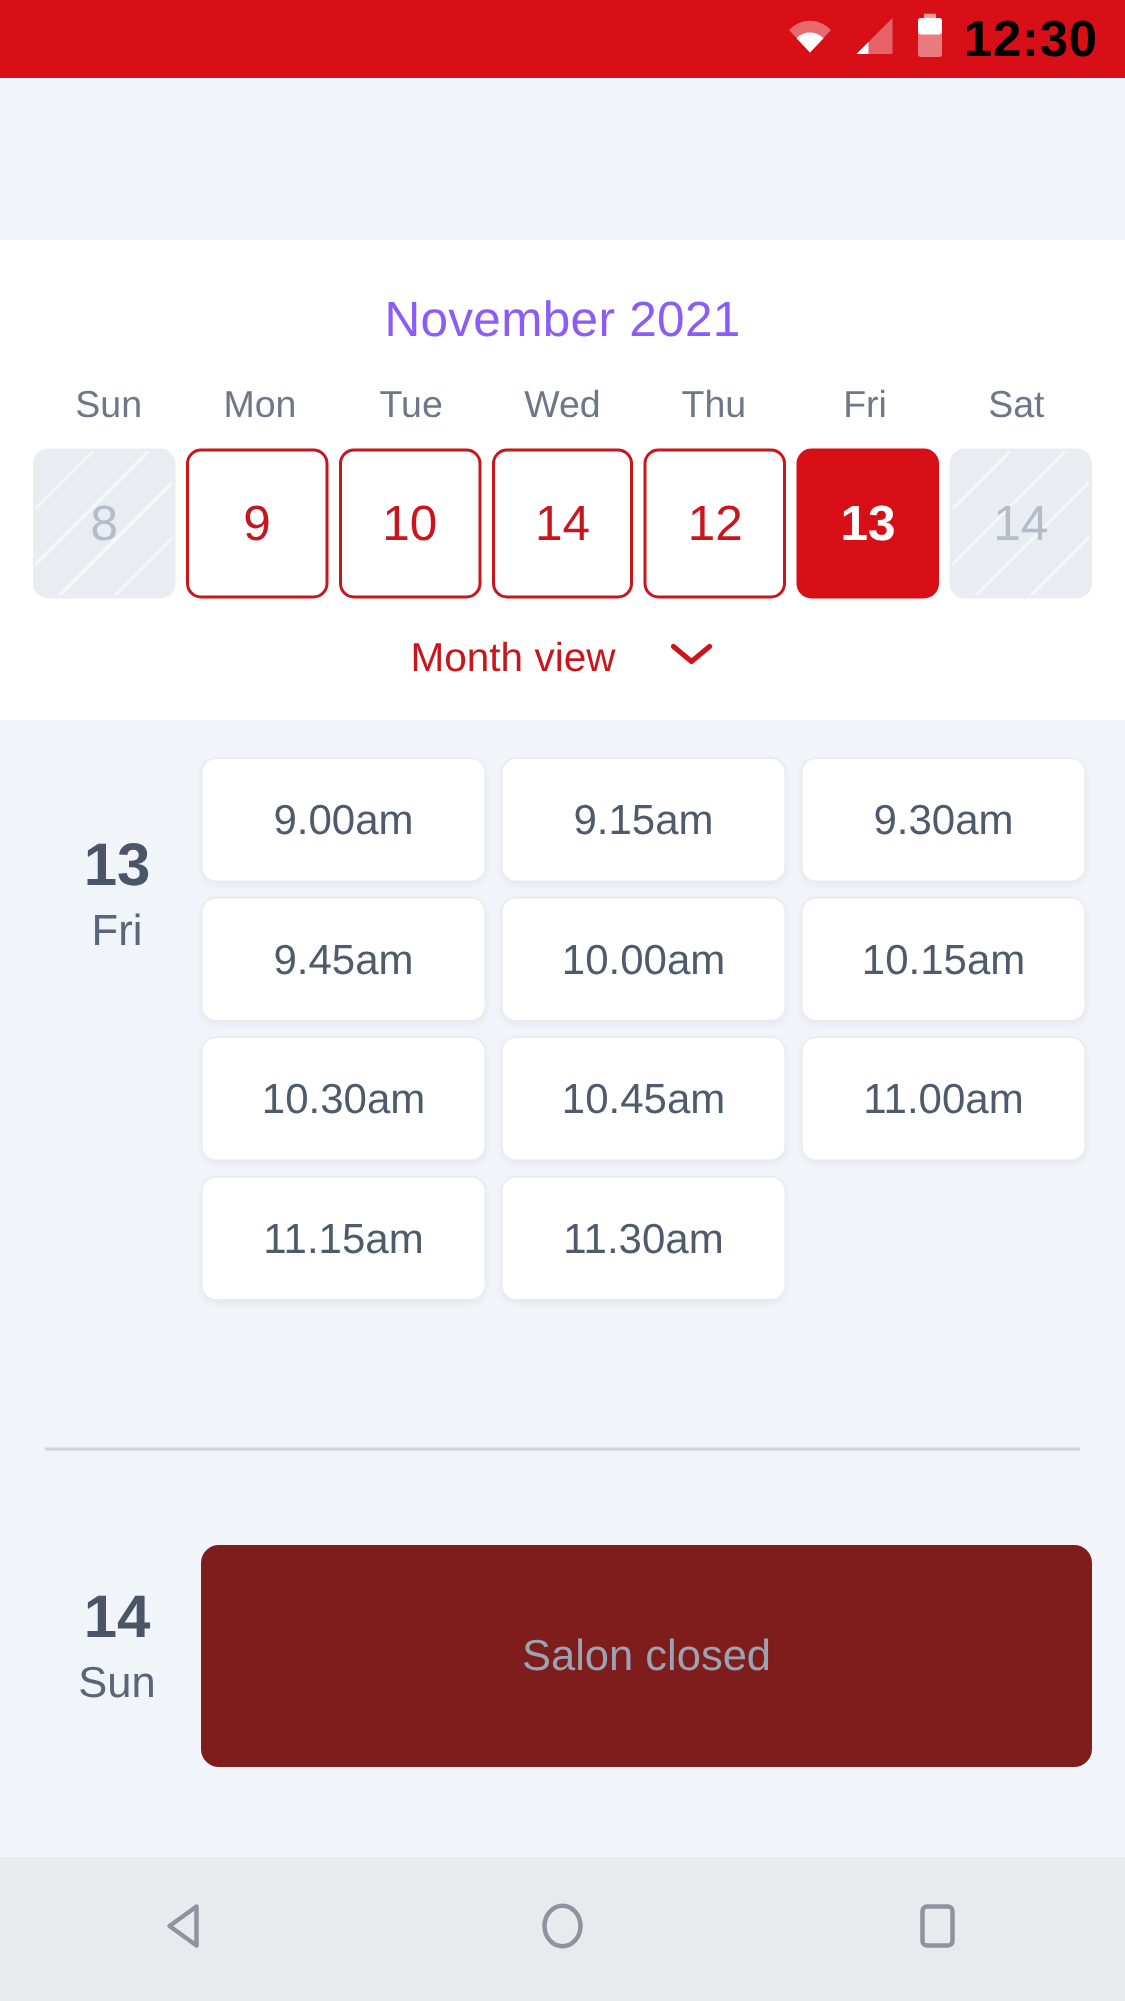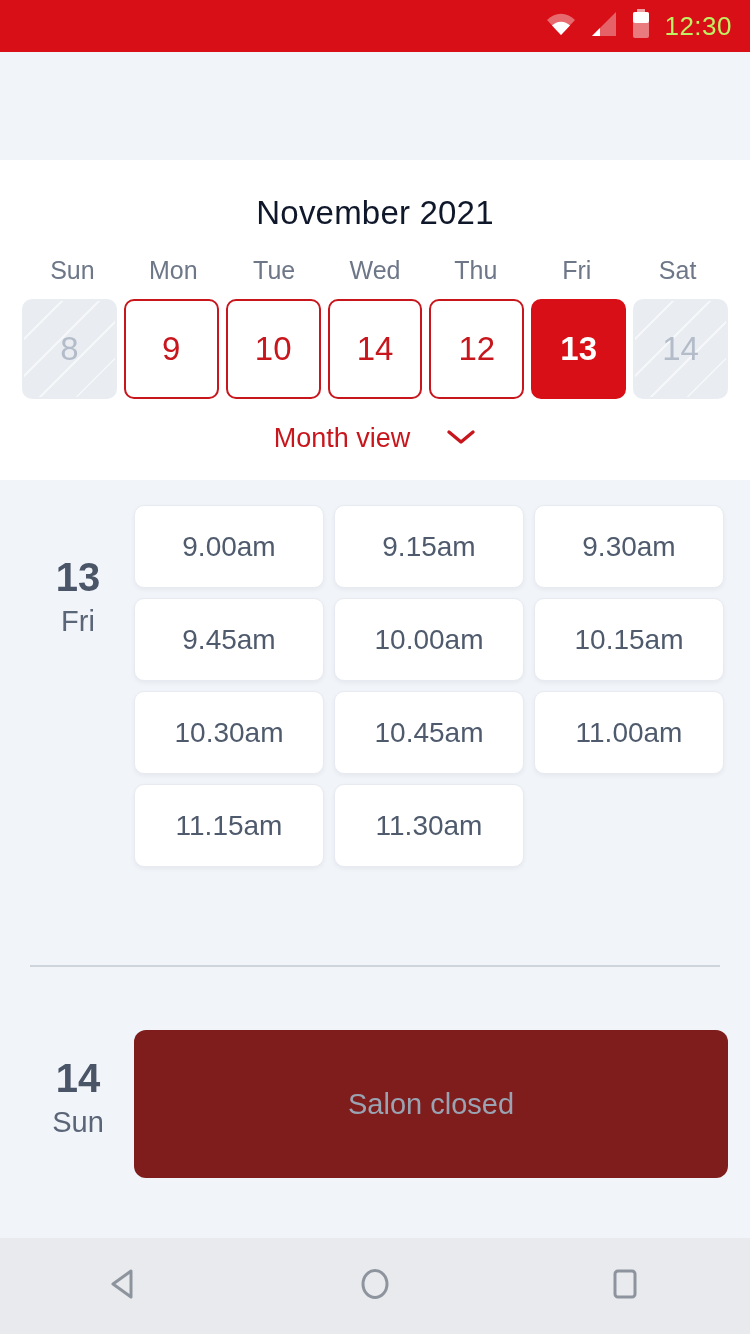--- a/index.html
+++ b/index.html
@@ -12,21 +12,21 @@
   .screen { position: relative; width: 750px; height: 1334px; background: #f1f4f8; }
 
   
   .statusbar {
     position: absolute; top: 0; left: 0; width: 750px; height: 52px;
     background: #d80f17; display: flex; align-items: center;
     justify-content: flex-end; padding-right: 18px; gap: 14px;
   }
   .sb-icon { display: block; }
   .sb-time {
-    color: #bef264; font-size: 26px; font-weight: normal;
+    color: #000000; font-size: 34px; font-weight: bold;
     letter-spacing: 0.5px; line-height: 1;
   }
 
   
   .appbar {
     position: absolute; top: 52px; left: 0; width: 750px; height: 108px;
     background: #d80f17; display: flex; align-items: center;
   }
   .back-btn {
     width: 74px; height: 74px; margin-left: 22px;
@@ -37,21 +37,21 @@
     color: #ffffff; font-size: 38px; font-weight: bold;
     margin-left: 24px; letter-spacing: -0.2px;
   }
 
   
   .calendar {
     position: absolute; top: 160px; left: 0; width: 750px; height: 320px;
     background: #ffffff;
   }
   .cal-month {
-    text-align: center; font-size: 33px; color: #0f172a;
+    text-align: center; font-size: 33px; color: #8b5cf6;
     padding-top: 34px; letter-spacing: 0.2px;
   }
   .cal-dows {
     display: flex; padding: 0 22px; margin-top: 24px;
   }
   .cal-dow {
     flex: 1; text-align: center; font-size: 25px; color: #6d7788;
   }
   .cal-dates {
     display: flex; padding: 0 22px; margin-top: 14px; gap: 7px;

